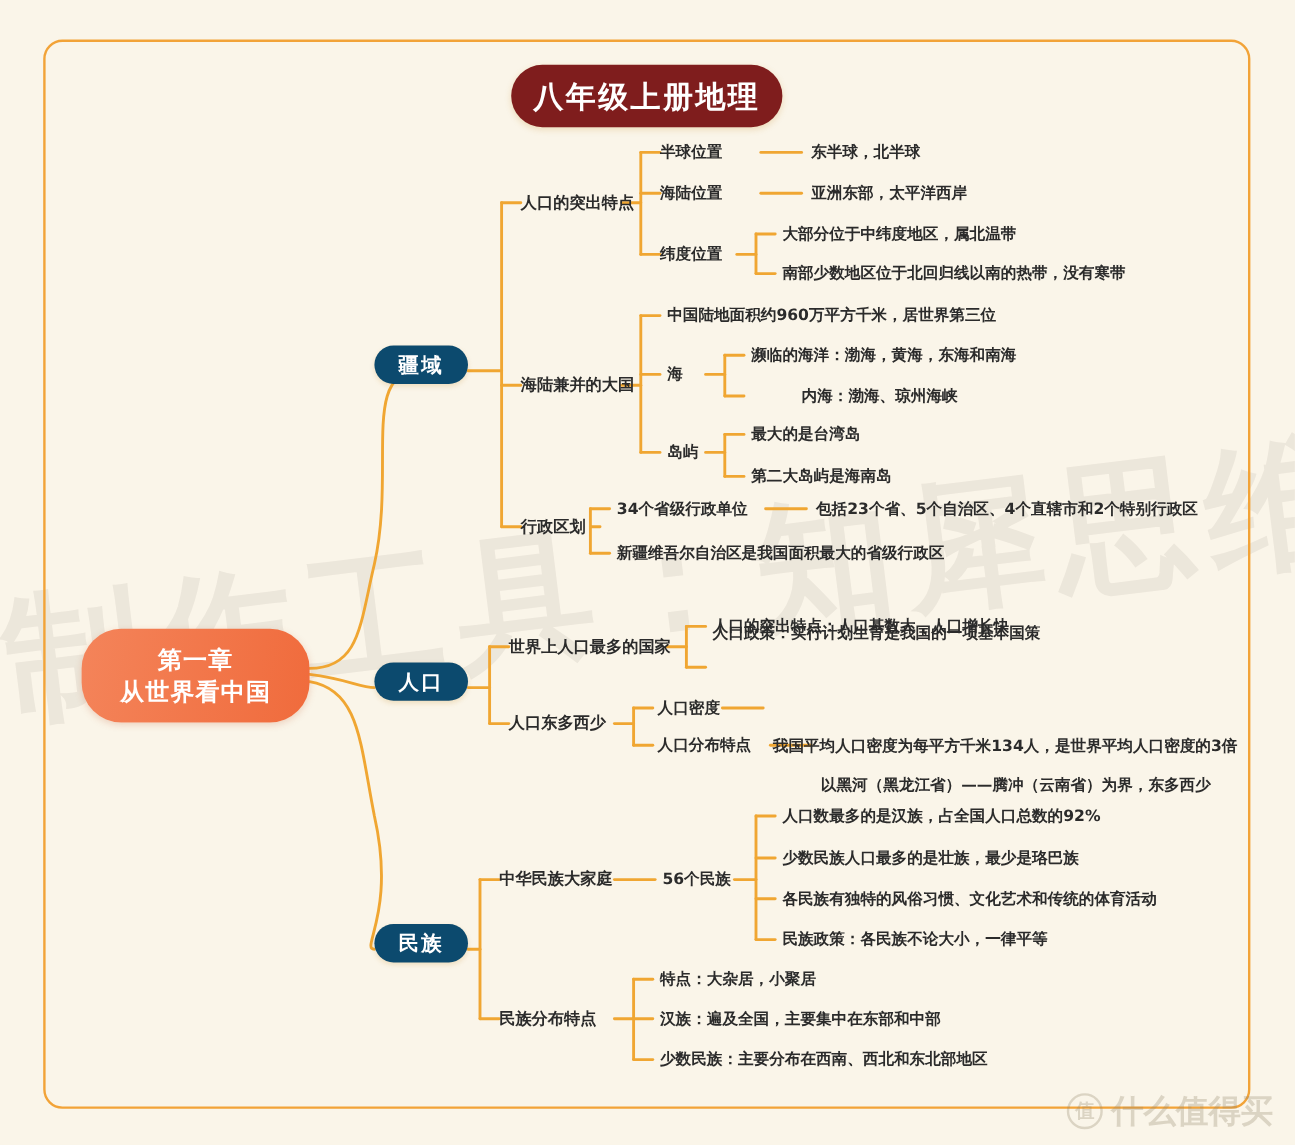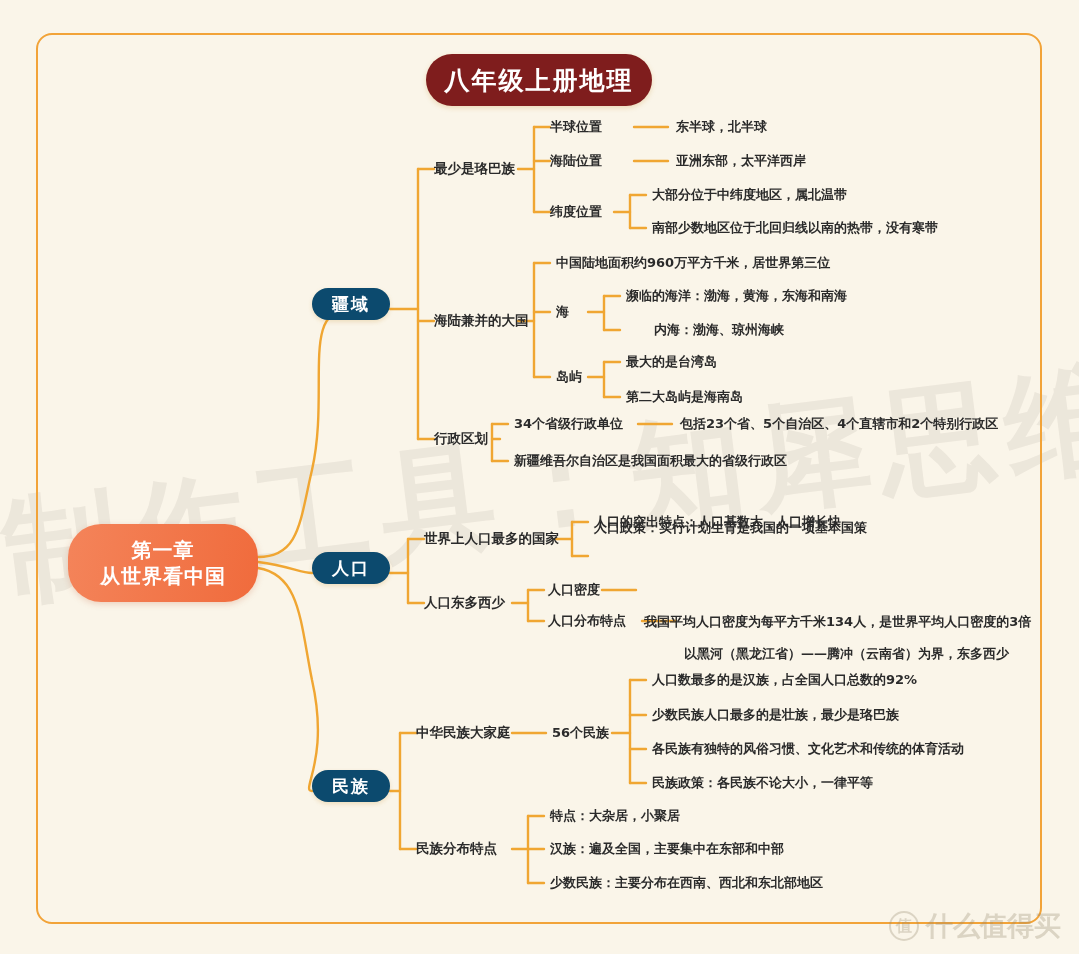--- a/index.html
+++ b/index.html
@@ -194,39 +194,39 @@
 
   <div class="node root-pill">
     <span>第一章</span>
     <span>从世界看中国</span>
   </div>
 
   <div class="node lv1-pill" style="left:312px;top:288px;width:78px;">疆域</div>
   <div class="node lv1-pill" style="left:312px;top:552px;width:78px;">人口</div>
   <div class="node lv1-pill" style="left:312px;top:770px;width:78px;">民族</div>
 
-  <div class="txt lv2" style="left:434px;top:169px;">最少是珞巴族</div>
+  <div class="txt lv2" style="left:434px;top:169px;">人口的突出特点</div>
   <div class="txt lv2" style="left:434px;top:321px;">海陆兼并的大国</div>
   <div class="txt lv2" style="left:434px;top:439px;">行政区划</div>
 
   <div class="txt lv3" style="left:550px;top:127px;">半球位置</div>
   <div class="txt lv4" style="left:676px;top:127px;">东半球，北半球</div>
 
   <div class="txt lv3" style="left:550px;top:161px;">海陆位置</div>
   <div class="txt lv4" style="left:676px;top:161px;">亚洲东部，太平洋西岸</div>
 
   <div class="txt lv3" style="left:550px;top:212px;">纬度位置</div>
   <div class="txt lv4" style="left:652px;top:195px;">大部分位于中纬度地区，属北温带</div>
   <div class="txt lv4" style="left:652px;top:228px;">南部少数地区位于北回归线以南的热带，没有寒带</div>
 
   <div class="txt lv4" style="left:556px;top:263px;">中国陆地面积约960万平方千米，居世界第三位</div>
 
   <div class="txt lv3" style="left:556px;top:312px;">海</div>
   <div class="txt lv4" style="left:626px;top:296px;">濒临的海洋：渤海，黄海，东海和南海</div>
-  <div class="txt lv4" style="left:612px;top:330px;padding-left:42px;">内海：渤海、琼州海峡</div>
+  <div class="txt lv4" style="left:626px;top:330px;padding-left:42px;">内海：渤海、琼州海峡</div>
 
   <div class="txt lv3" style="left:556px;top:377px;">岛屿</div>
   <div class="txt lv4" style="left:626px;top:362px;">最大的是台湾岛</div>
   <div class="txt lv4" style="left:626px;top:397px;">第二大岛屿是海南岛</div>
 
   <div class="txt lv3" style="left:514px;top:424px;">34个省级行政单位</div>
   <div class="txt lv4" style="left:680px;top:424px;">包括23个省、5个自治区、4个直辖市和2个特别行政区</div>
   <div class="txt lv4" style="left:514px;top:461px;">新疆维吾尔自治区是我国面积最大的省级行政区</div>
 
   <div class="txt lv2" style="left:424px;top:539px;">世界上人口最多的国家</div>

